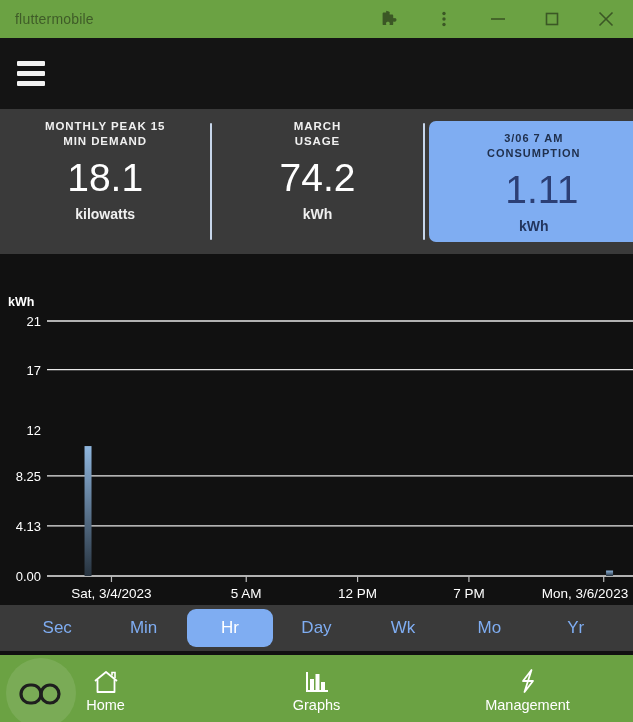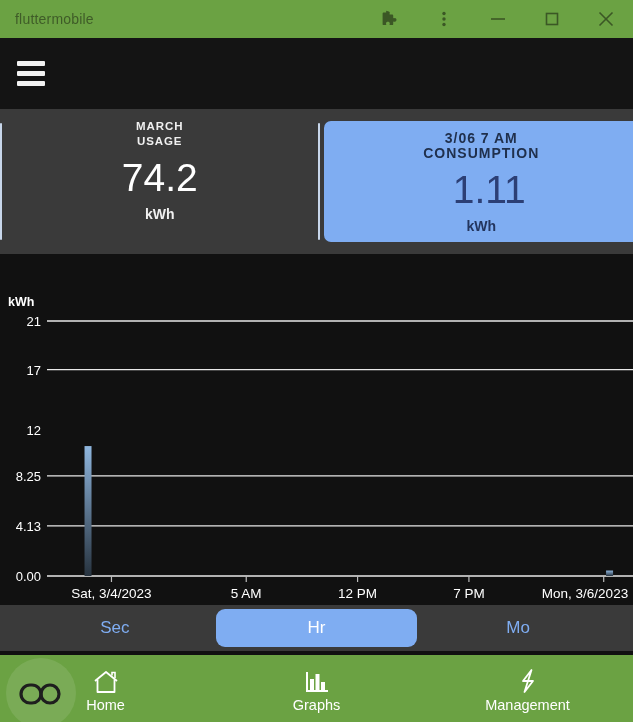--- a/index.html
+++ b/index.html
@@ -59,21 +59,21 @@
     font-size:39px; color:#ffffff; line-height:50px; margin-top:4px; font-weight:400;
   }
   .metric-unit { font-size:14px; font-weight:bold; color:#f0f0f0; margin-top:3px; }
   .divider {
     width:2px; background:#c7d6ea; margin:14px 0 14px 0; border-radius:1px;
   }
   .metric.highlight {
     background:#7FADF2; border-radius:7px; margin:12px 0 12px 4px;
     padding-top:10px; margin-right:-6px;
   }
-  .metric.highlight .metric-label { color:#20304d; font-weight:bold; letter-spacing:1px; font-size:14px; }
+  .metric.highlight .metric-label { color:#20304d; font-weight:bold; letter-spacing:1px; font-size:11px; }
   .metric.highlight .metric-value { color:#2c3f75;margin-left:16px; }
   .metric.highlight .metric-unit { color:#23355e; }
 
   
   .chart-area {
     position:absolute; top:254px; left:0; width:633px; height:351px;
     background:#111111;
   }
   .chart-svg { display:block; }
   .yaxis-title { font-size:12.5px; font-weight:bold; fill:#ffffff; }
@@ -155,20 +155,28 @@
   <div class="appbar">
     <div class="hamburger">
       <span></span>
       <span></span>
       <span></span>
     </div>
   </div>
 
   <div class="metrics">
 
+    <div class="metric">
+      <div class="metric-label">
+        <div>MONTHLY PEAK 15</div>
+        <div>MIN DEMAND</div>
+      </div>
+      <div class="metric-value">18.1</div>
+      <div class="metric-unit">kilowatts</div>
+    </div>
 
     <div class="divider"></div>
 
     <div class="metric">
       <div class="metric-label">
         <div>MARCH</div>
         <div>USAGE</div>
       </div>
       <div class="metric-value">74.2</div>
       <div class="metric-unit">kWh</div>
@@ -234,22 +242,26 @@
         </g>
       <g id="bars">
           <rect x="84.52000000000001" y="192.07142857142858" width="7" height="129.92857142857142" fill="url(#barGrad)"></rect>
           <rect x="606.06" y="316.5357142857143" width="7" height="5.464285714285722" fill="url(#barGrad)"></rect>
         </g>
     </svg>
   </div>
 
   <div class="rangebar" id="rangebar">
       <div class="range-tab">Sec</div>
+      <div class="range-tab">Min</div>
       <div class="range-tab active">Hr</div>
+      <div class="range-tab">Day</div>
+      <div class="range-tab">Wk</div>
       <div class="range-tab">Mo</div>
+      <div class="range-tab">Yr</div>
     </div>
 
   <div class="bottomnav">
 
     <div class="nav-item">
       <div class="nav-icon">
         <svg width="30" height="27" viewBox="0 0 30 27">
           <path d="M4 13 L15 4 L26 13" fill="none" stroke="#fff" stroke-width="1.8" stroke-linejoin="round"></path>
           <path d="M6.5 11.5 V24 H23.5 V11.5" fill="none" stroke="#fff" stroke-width="1.8" stroke-linejoin="round"></path>
           <path d="M21 7.5 V4.5 H24 V10" fill="none" stroke="#fff" stroke-width="1.6"></path>

